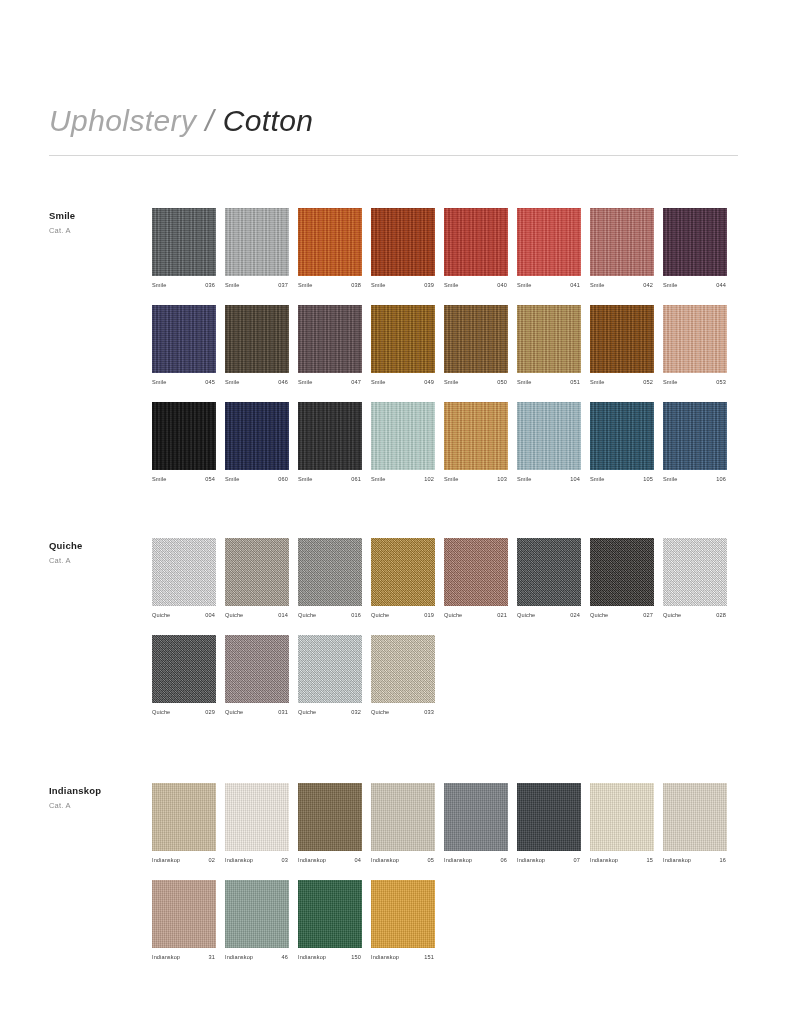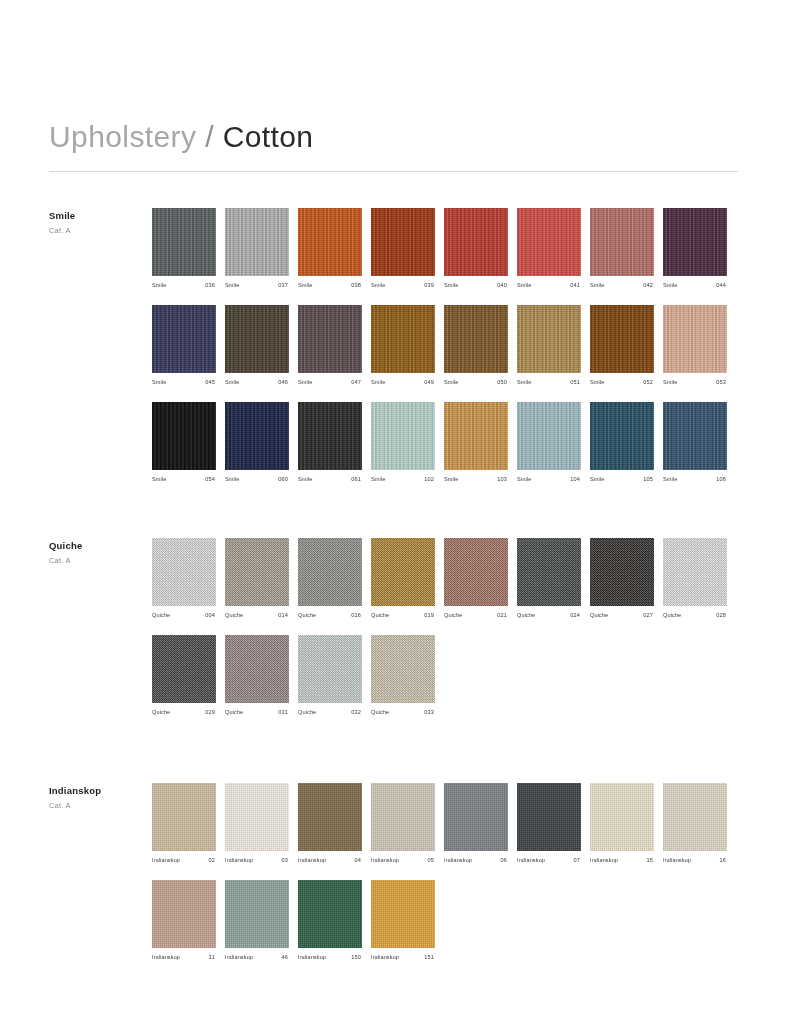--- a/index.html
+++ b/index.html
@@ -6,21 +6,21 @@
   body{
     width:787px;height:1024px;
     background:#ffffff;
     font-family:"Liberation Sans", sans-serif;
     -webkit-font-smoothing:antialiased;
     overflow:hidden;
   }
   .page{position:relative;width:787px;height:1024px;box-sizing:border-box;}
 
   
-  .header{position:absolute;left:49px;top:120px;width:689px;}
+  .header{position:absolute;left:49px;top:104px;width:689px;font-style:italic;}
   .title{
     font-size:30px;font-weight:300;letter-spacing:0.4px;
     line-height:1.15;white-space:nowrap;
   }
   .title .t-light{color:#a7a7a7;font-weight:300;}
   .title .t-sep{color:#8f8f8f;font-weight:300;}
   .title .t-dark{color:#2b2b2b;font-weight:400;}
   .title-rule{
     margin-top:16px;height:1px;width:689px;background:#d6d6d6;
   }

